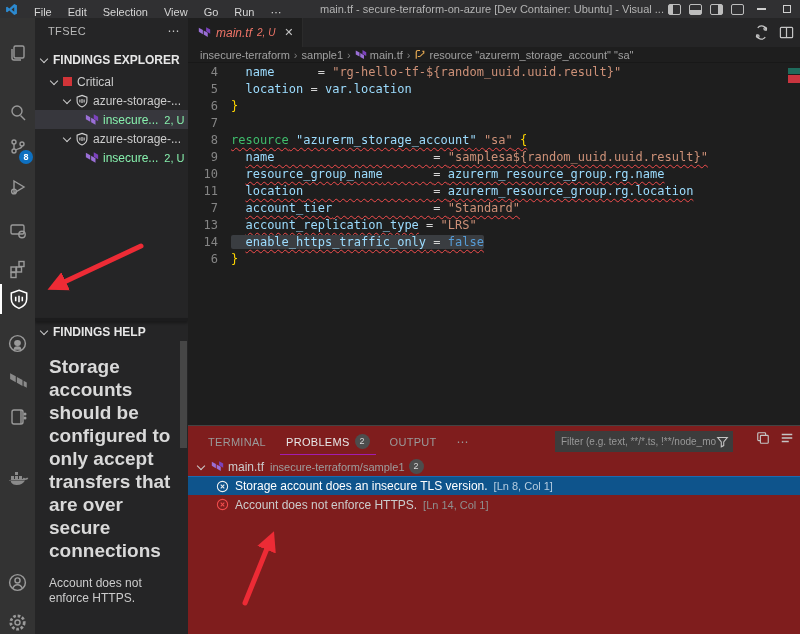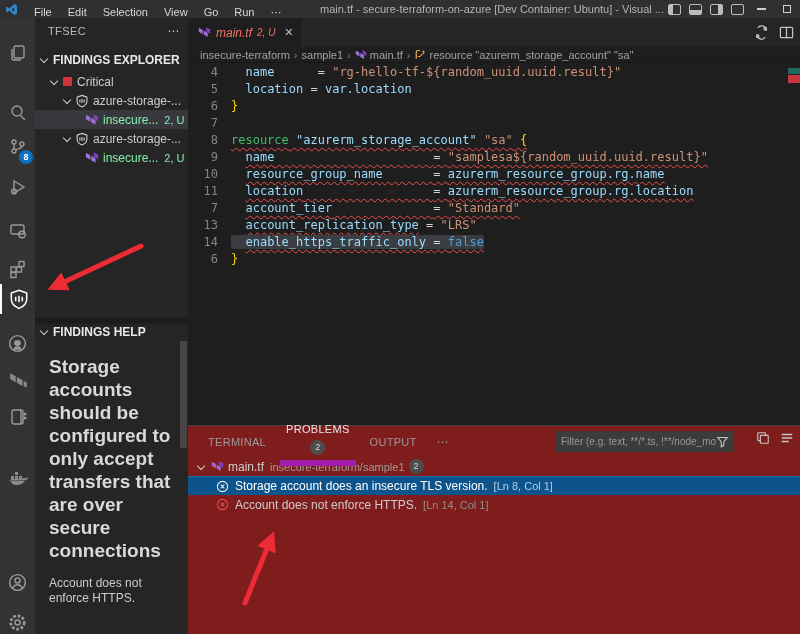--- a/index.html
+++ b/index.html
@@ -95,21 +95,21 @@
   .ovr-mark { position:absolute; right:0; width:12px; }
   .ovr-teal { top:5px; height:6px; background:#1e6b5c; }
   .ovr-red { top:12px; height:8px; background:#c8353f; }
 
   
   .panel { height:209px; flex:none; background:#7f1d1d; border-top:1px solid #434343; position:relative;
     color:#cccccc; }
   .panel-tabs { height:31px; display:flex; align-items:center; gap:0; padding-left:14px; position:relative; }
   .ptab { font-size:11px; color:#9a9a9a; letter-spacing:0.3px; padding:6px 6px 5px 6px; margin-right:8px;
     display:flex; align-items:center; gap:5px; }
-  .ptab.active { color:#e7e7e7; border-bottom:6px solid #a21caf;flex-direction:column; }
+  .ptab.active { color:#e7e7e7; border-bottom:1px solid #a21caf; }
   .pbadge { background:#4d4d4d; color:#d7d7d7; font-size:9px; min-width:15px; height:15px;
     border-radius:8px; line-height:15px; text-align:center; padding:0 2px; }
   .pmore { color:#9a9a9a; font-size:12px; padding:0 6px; }
   .filter-box { position:absolute; left:367px; top:5px; width:178px; height:21px; background:#3c3c3c;
     display:flex; align-items:center; padding:0 4px 0 6px; }
   .filter-box input { flex:1; background:transparent; border:none; outline:none; color:#cccccc;
     font-size:10px; font-family:"Liberation Sans", sans-serif; min-width:0; }
   .filter-box input::placeholder { color:#989898; }
   .panel-actions { position:absolute; right:6px; top:5px; display:flex; gap:10px; align-items:center; color:#c5c5c5; }
   .pfile-row { display:flex; align-items:center; height:19px; padding-left:8px; font-size:12px; gap:4px; }

